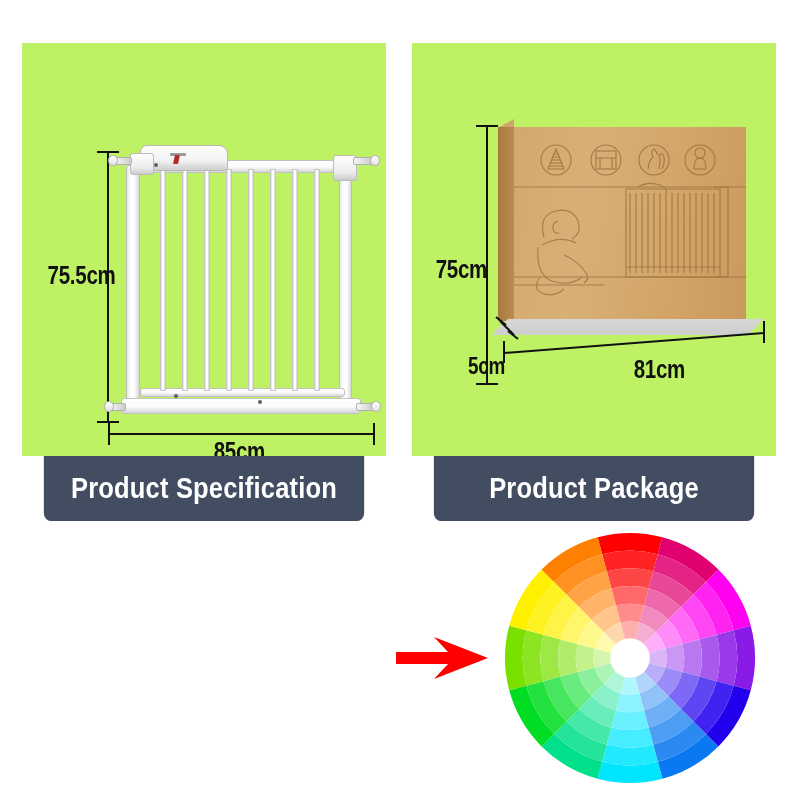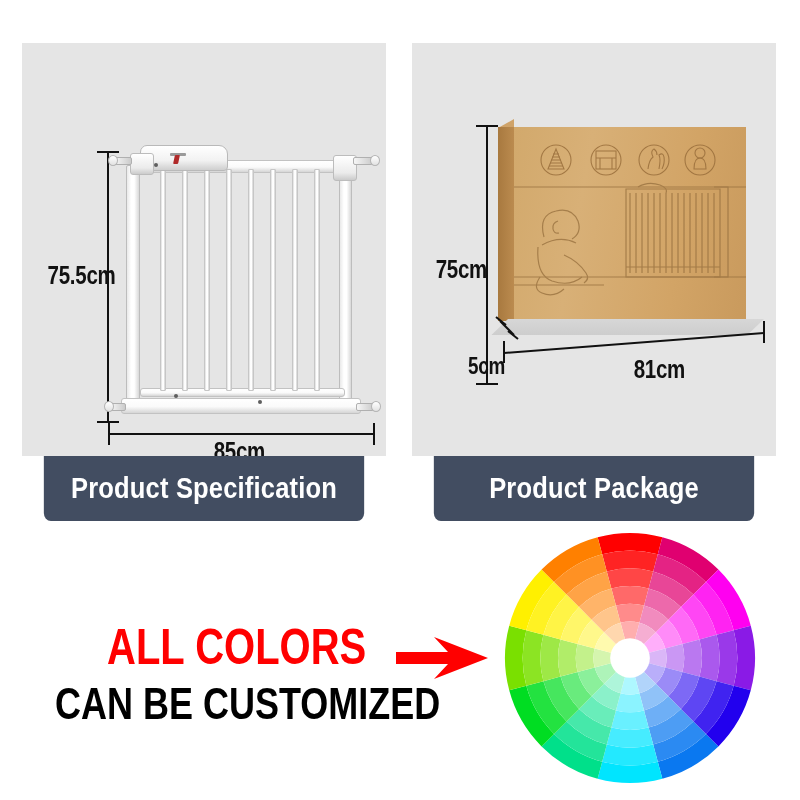--- a/index.html
+++ b/index.html
@@ -30,21 +30,21 @@
     height: 478px;
   }
   .panel-spec { left: 22px;  top: 43px; }
   .panel-pack { left: 412px; top: 43px; }
 
   .panel-img {
     position: absolute;
     left: 0; top: 0;
     width: 364px;
     height: 413px;
-    background: #e5e5e5;
+    background: #bef264;
     overflow: hidden;
   }
 
   .panel-caption {
     position: absolute;
     left: 0;
     top: 413px;
     width: 364px;
     height: 65px;
     background: #424d61;
@@ -395,26 +395,20 @@
 
         <div class="dim-text" style="left:18px; top:212px; font-size:25px;">75cm</div>
         <div class="dim-text" style="left:52px; top:310px; font-size:23px;">5cm</div>
         <div class="dim-text" style="left:216px; top:312px; font-size:25px;">81cm</div>
       </div>
     </div>
 
     <div class="panel-caption">Product Package</div>
   </div>
 
-  <div class="bottom">
-
-    <div class="slogan slogan-1">ALL COLORS</div>
-
-    <div class="slogan slogan-2">CAN BE CUSTOMIZED</div>
-  </div>
 
   <svg class="arrow" viewBox="0 0 92 42">
     <path d="M0 15 H52 L38 0 L92 21 L38 42 L52 27 H0 Z" fill="#ff0000"></path>
   </svg>
 
   <svg class="wheel" viewBox="-130 -130 260 260">
     <g id="wheel-g">
         <path d="M-32.61 -121.71 A126 126 0 0 1 32.61 -121.71 L28.00 -104.48 A108.16666666666667 108.16666666666667 0 0 0 -28.00 -104.48 Z" fill="rgb(255,0,0)"></path>
         <path d="M-28.00 -104.48 A108.16666666666667 108.16666666666667 0 0 1 28.00 -104.48 L23.38 -87.26 A90.33333333333333 90.33333333333333 0 0 0 -23.38 -87.26 Z" fill="rgb(255,35,35)"></path>
         <path d="M-23.38 -87.26 A90.33333333333333 90.33333333333333 0 0 1 23.38 -87.26 L18.76 -70.03 A72.5 72.5 0 0 0 -18.76 -70.03 Z" fill="rgb(255,70,70)"></path>

